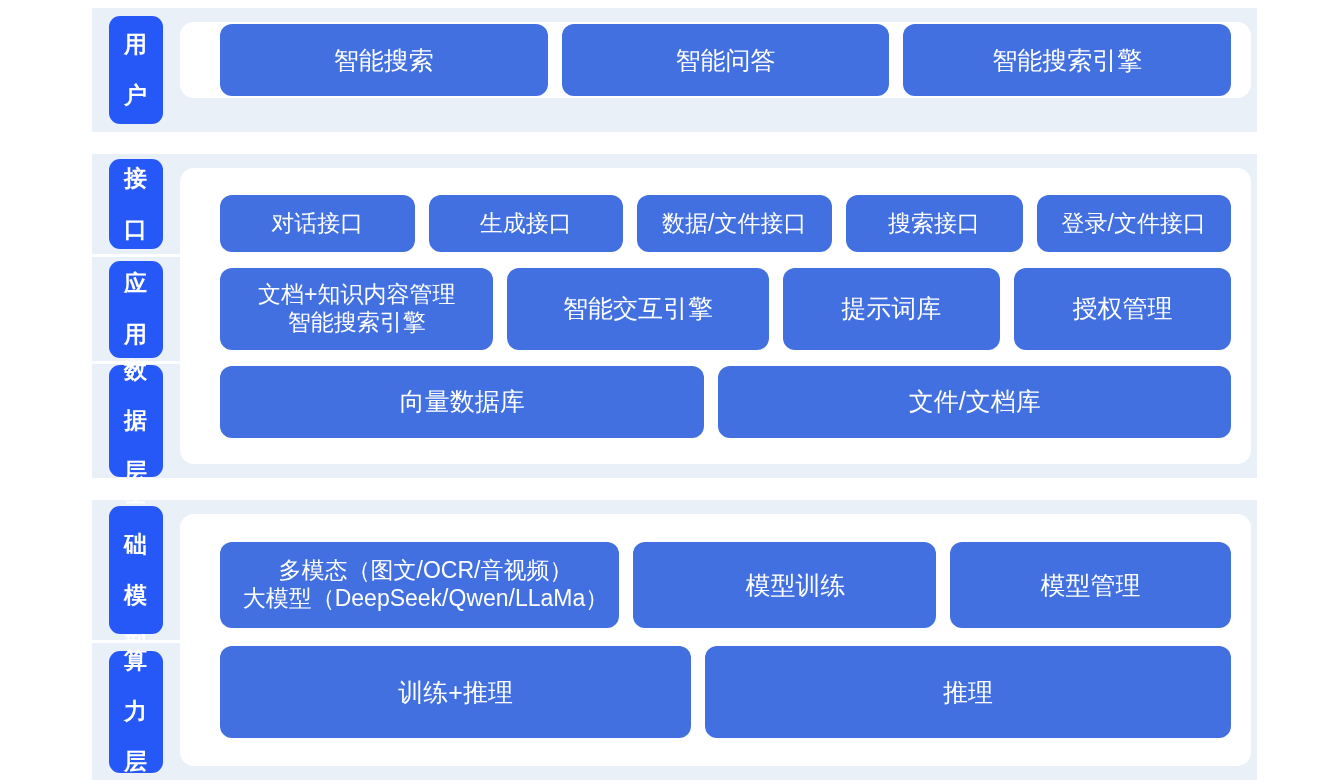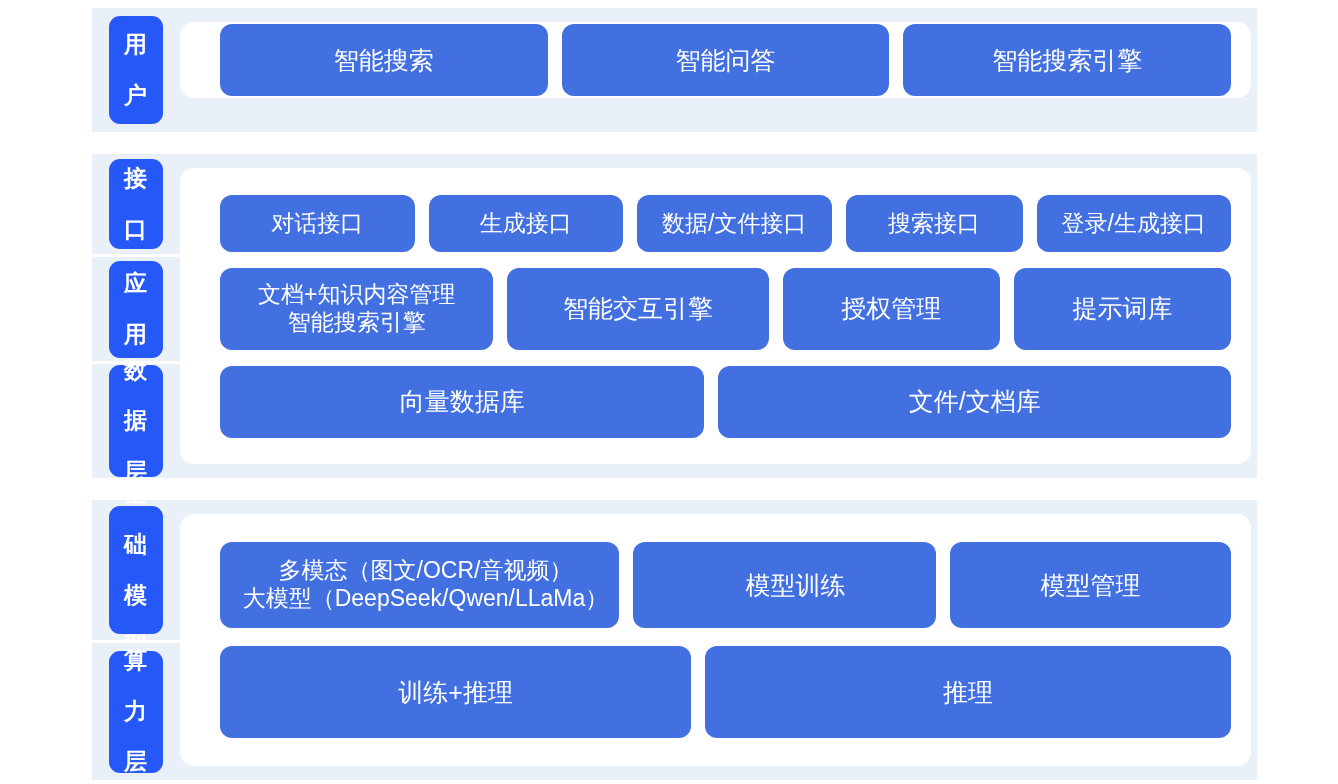--- a/index.html
+++ b/index.html
@@ -188,29 +188,29 @@
   </div>
 
   <div class="card card-s2">
     <div class="rows" style="gap:16px;">
 
       <div class="row">
         <div class="box h-api fs-small" style="flex:1.02 1 0;">对话接口</div>
         <div class="box h-api fs-small" style="flex:1.02 1 0;">生成接口</div>
         <div class="box h-api fs-small" style="flex:1.02 1 0;">数据/文件接口</div>
         <div class="box h-api fs-small" style="flex:0.92 1 0;">搜索接口</div>
-        <div class="box h-api fs-small" style="flex:1.02 1 0;">登录/生成接口</div>
+        <div class="box h-api fs-small" style="flex:1.02 1 0;">登录/文件接口</div>
       </div>
 
       <div class="row">
         <div class="box h-app fs-multi" style="flex:1.28 1 0;">文档+知识内容管理
 智能搜索引擎</div>
         <div class="box h-app" style="flex:1.22 1 0;">智能交互引擎</div>
+        <div class="box h-app" style="flex:1.0 1 0;">提示词库</div>
         <div class="box h-app" style="flex:1.0 1 0;">授权管理</div>
-        <div class="box h-app" style="flex:1.0 1 0;">提示词库</div>
       </div>
 
       <div class="row">
         <div class="box h-data" style="flex:1 1 0;">向量数据库</div>
         <div class="box h-data" style="flex:1.06 1 0;">文件/文档库</div>
       </div>
 
     </div>
   </div>
 

